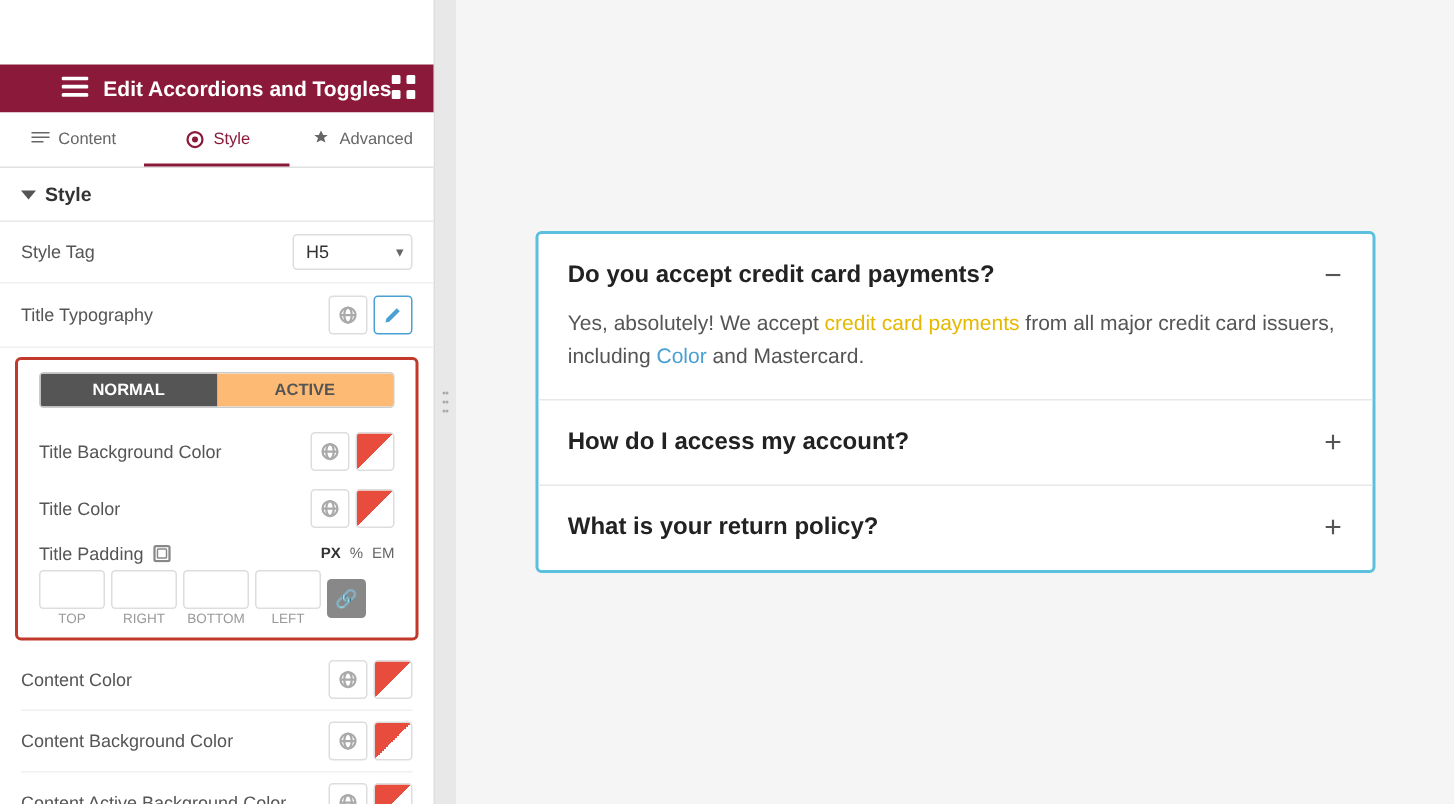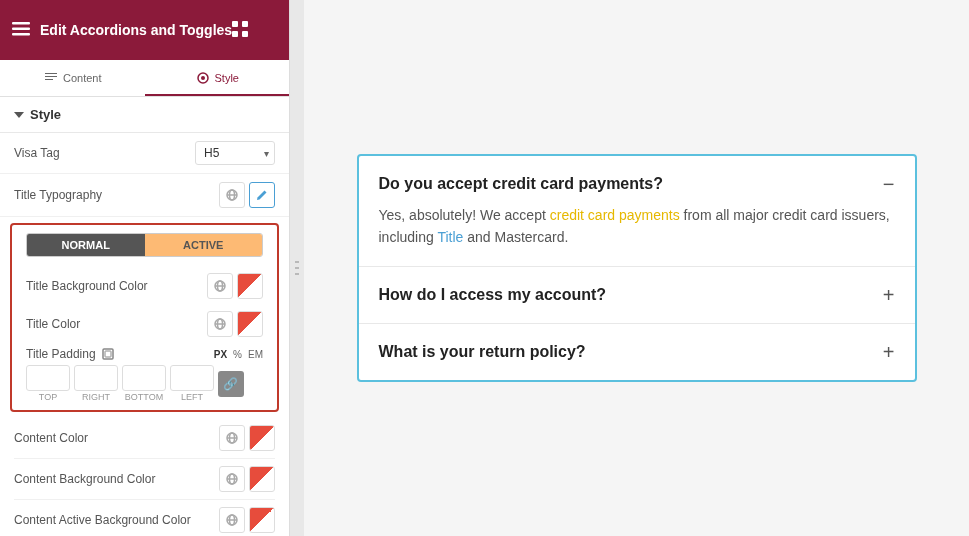--- a/index.html
+++ b/index.html
@@ -1,21 +1,21 @@
 <!DOCTYPE html>
 <html><head>
   <meta charset="utf-8">
   <style>
     * { box-sizing: border-box; margin: 0; padding: 0; }
     body { font-family: 'Segoe UI', Arial, sans-serif; font-size: 13px; background: #f0f0f0; display: flex; width: 969px; height: 536px; overflow: hidden; }
 
     
     .left-panel { width: 290px; background: #fff; display: flex; flex-direction: column; border-right: 1px solid #ddd; flex-shrink: 0; }
 
-    .panel-header { background: #8b1a3a; color: #fff; padding: 0 12px; height: 60px; display: flex; align-items: center; justify-content: flex-start; }
+    .panel-header { background: #8b1a3a; color: #fff; padding: 0 12px; height: 32px; display: flex; align-items: center; justify-content: flex-end; margin-top: 43px; }
 
     .tab-bar { display: flex; border-bottom: 1px solid #e0e0e0; background: #fff; }
     .tab-item { flex: 1; display: flex; flex-direction: row; align-items: center; justify-content: center; padding: 10px 4px 8px; cursor: pointer; color: #666; font-size: 11px; gap: 4px; border-bottom: 2px solid transparent; }
     .tab-item.active { color: #8b1a3a; border-bottom: 2px solid #8b1a3a; }
     .tab-item svg { width: 16px; height: 16px; }
 
     .panel-body { flex: 1; overflow-y: auto; padding: 0; }
 
     .section-header { display: flex; align-items: center; gap: 6px; padding: 10px 14px; font-size: 13px; font-weight: 600; color: #333; border-bottom: 1px solid #e8e8e8; }
     .section-header svg { width: 10px; height: 10px; }
@@ -106,33 +106,39 @@
       </svg>
       <span>Content</span>
     </div>
     <div class="tab-item active">
       <svg viewBox="0 0 16 16" fill="currentColor">
         <circle cx="8" cy="8" r="5" fill="none" stroke="currentColor" stroke-width="1.5"></circle>
         <circle cx="8" cy="8" r="2"></circle>
       </svg>
       <span>Style</span>
     </div>
+    <div class="tab-item">
+      <svg viewBox="0 0 16 16" fill="currentColor">
+        <path d="M8 2l1.5 3h3l-2.5 2 1 3L8 8.5 5 10l1-3L3.5 5h3z"></path>
+      </svg>
+      <span>Advanced</span>
+    </div>
   </div>
 
   <div class="panel-body">
 
     <div class="section-header">
       <svg viewBox="0 0 10 10" fill="#555">
           <polygon points="0,2 10,2 5,8"></polygon>
         </svg>
       <span>Style</span>
     </div>
 
     <div class="field-row">
-      <span class="field-label">Visa Tag</span>
+      <span class="field-label">Style Tag</span>
       <div class="select-wrapper">
         <select class="field-select">
           <option>H5</option>
           <option>H1</option><option>H2</option><option>H3</option><option>H4</option><option>H6</option>
         </select>
         <span class="select-arrow">▾</span>
       </div>
     </div>
 
     <div class="field-row">
@@ -282,21 +288,21 @@
 
 <div class="right-panel">
   <div class="accordion-widget">
 
     <div class="accordion-item">
       <div class="accordion-header">
         <span class="accordion-title">Do you accept credit card payments?</span>
         <span class="accordion-icon">−</span>
       </div>
       <div class="accordion-content">
-        <span>Yes, absolutely! We accept </span><span class="highlight">credit card payments</span><span> from all major credit card issuers, including </span><span class="blue">Title</span><span> and Mastercard.</span>
+        <span>Yes, absolutely! We accept </span><span class="highlight">credit card payments</span><span> from all major credit card issuers, including </span><span class="blue">Color</span><span> and Mastercard.</span>
       </div>
     </div>
 
     <div class="accordion-item">
       <div class="accordion-header">
         <span class="accordion-title">How do I access my account?</span>
         <span class="accordion-icon">+</span>
       </div>
     </div>
 

